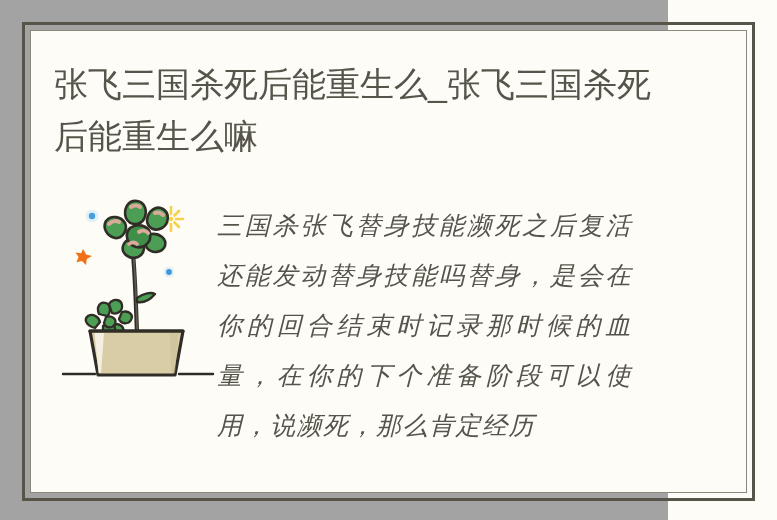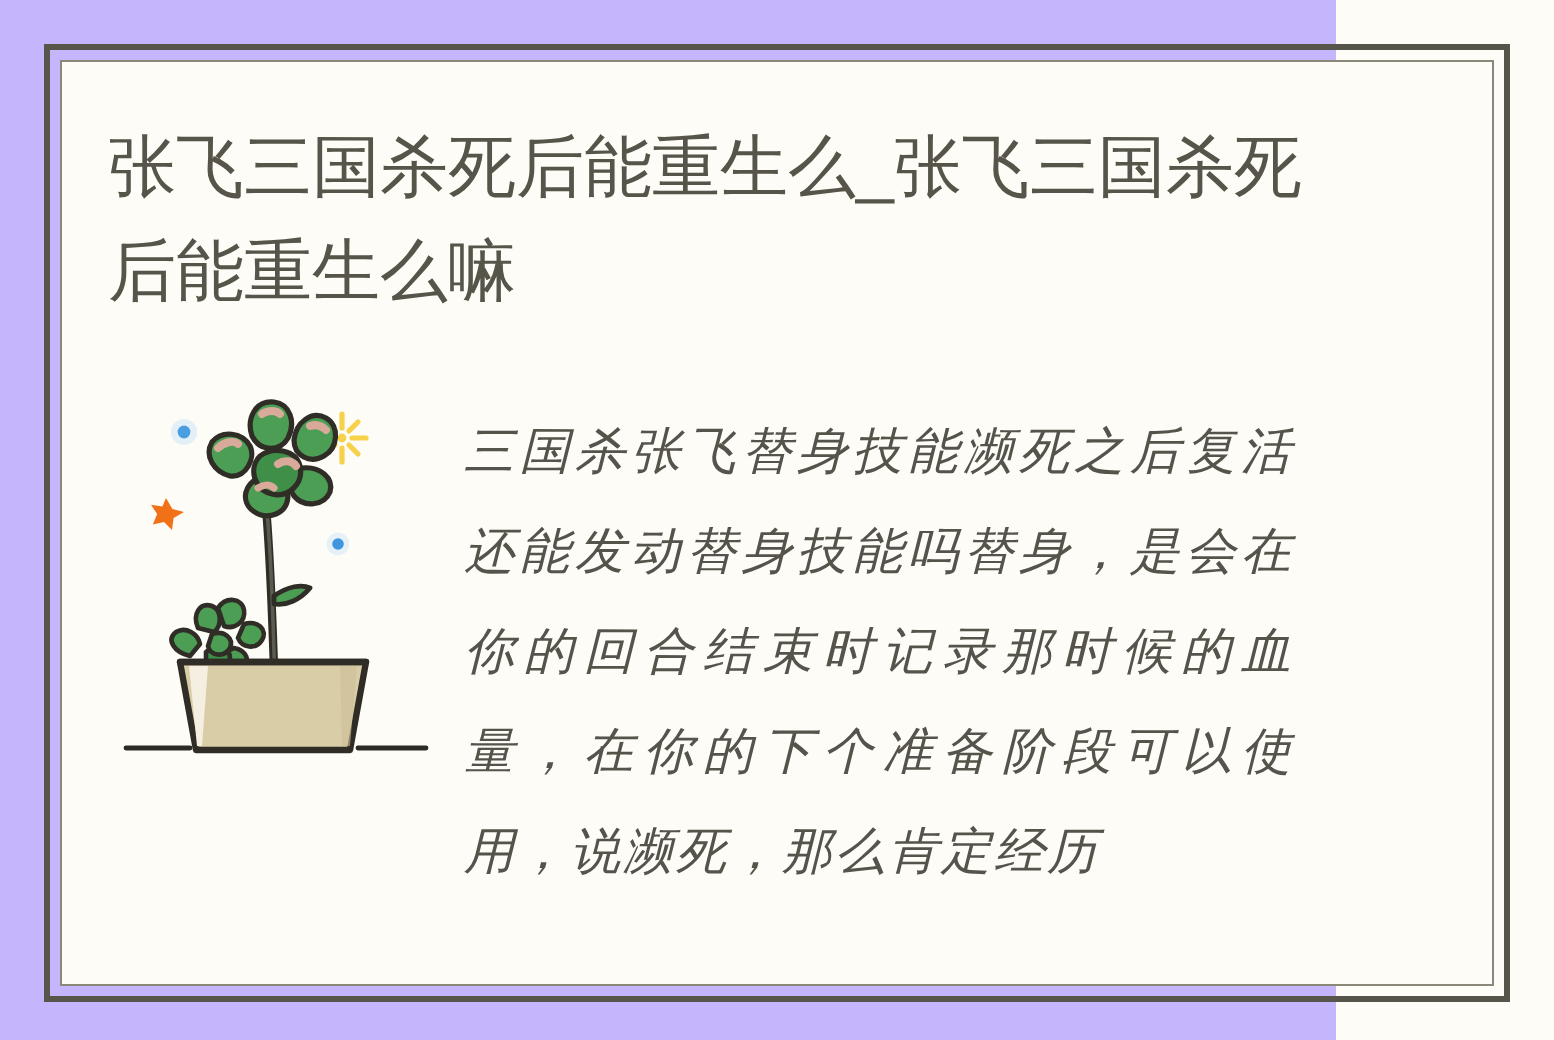--- a/index.html
+++ b/index.html
@@ -12,21 +12,21 @@
     background: #fdfcf6;
     font-family: "Liberation Sans", sans-serif;
     overflow: hidden;
   }
 
   
   #page {
     position: relative;
     width: 668px;
     height: 520px;
-    background: #c4b5fd;
+    background: #a3a3a3;
     box-sizing: border-box;
   }
 
   .frame-outer {
     position: absolute;
     left: 22px;
     top: 22px;
     width: 733px;
     height: 479px;
     border: 3px solid #57544a;
@@ -71,21 +71,21 @@
   .body-area {
     position: absolute;
     left: 0;
     top: 155px;
     width: 715px;
     height: 300px;
   }
 
   .article-text {
     position: absolute;
-    left: 201px;
+    left: 186px;
     top: 15px;
     width: 415px;
     font-size: 25px;
     line-height: 50px;
     color: #56534a;
     font-family: "DejaVu Sans", sans-serif;
     text-align: justify;
     text-justify: inter-character;
     letter-spacing: 1.5px;
     font-style: italic;

